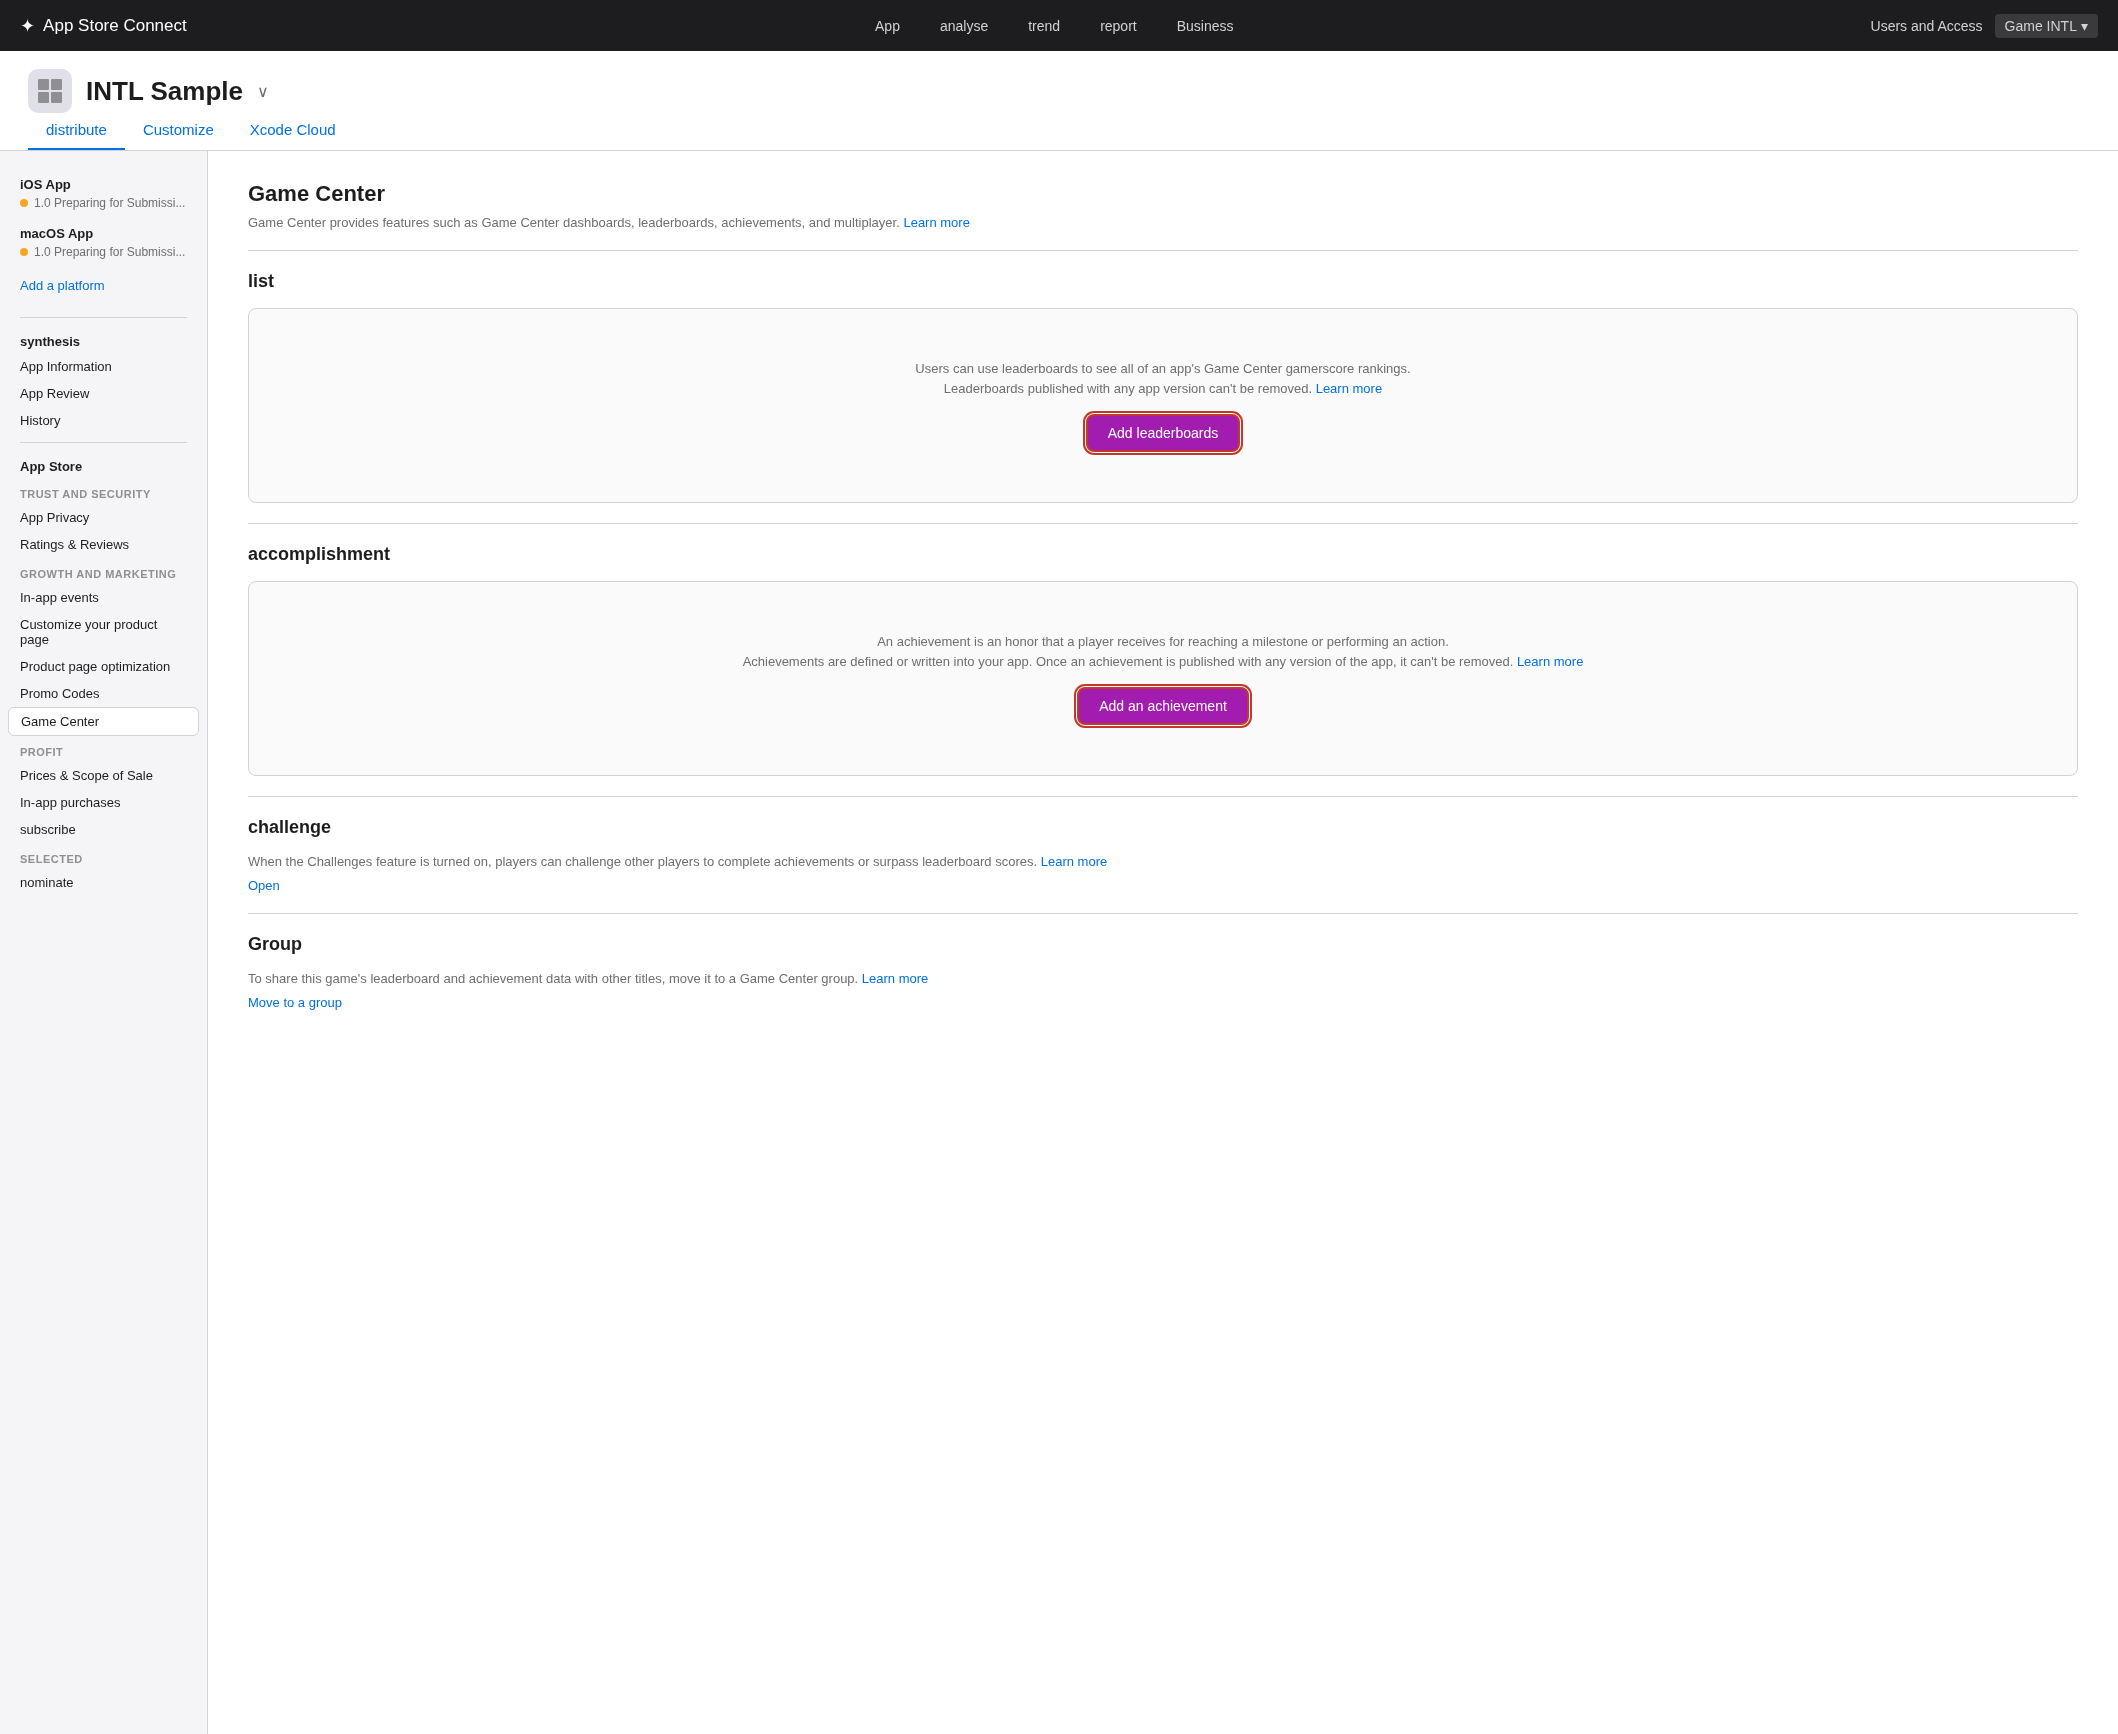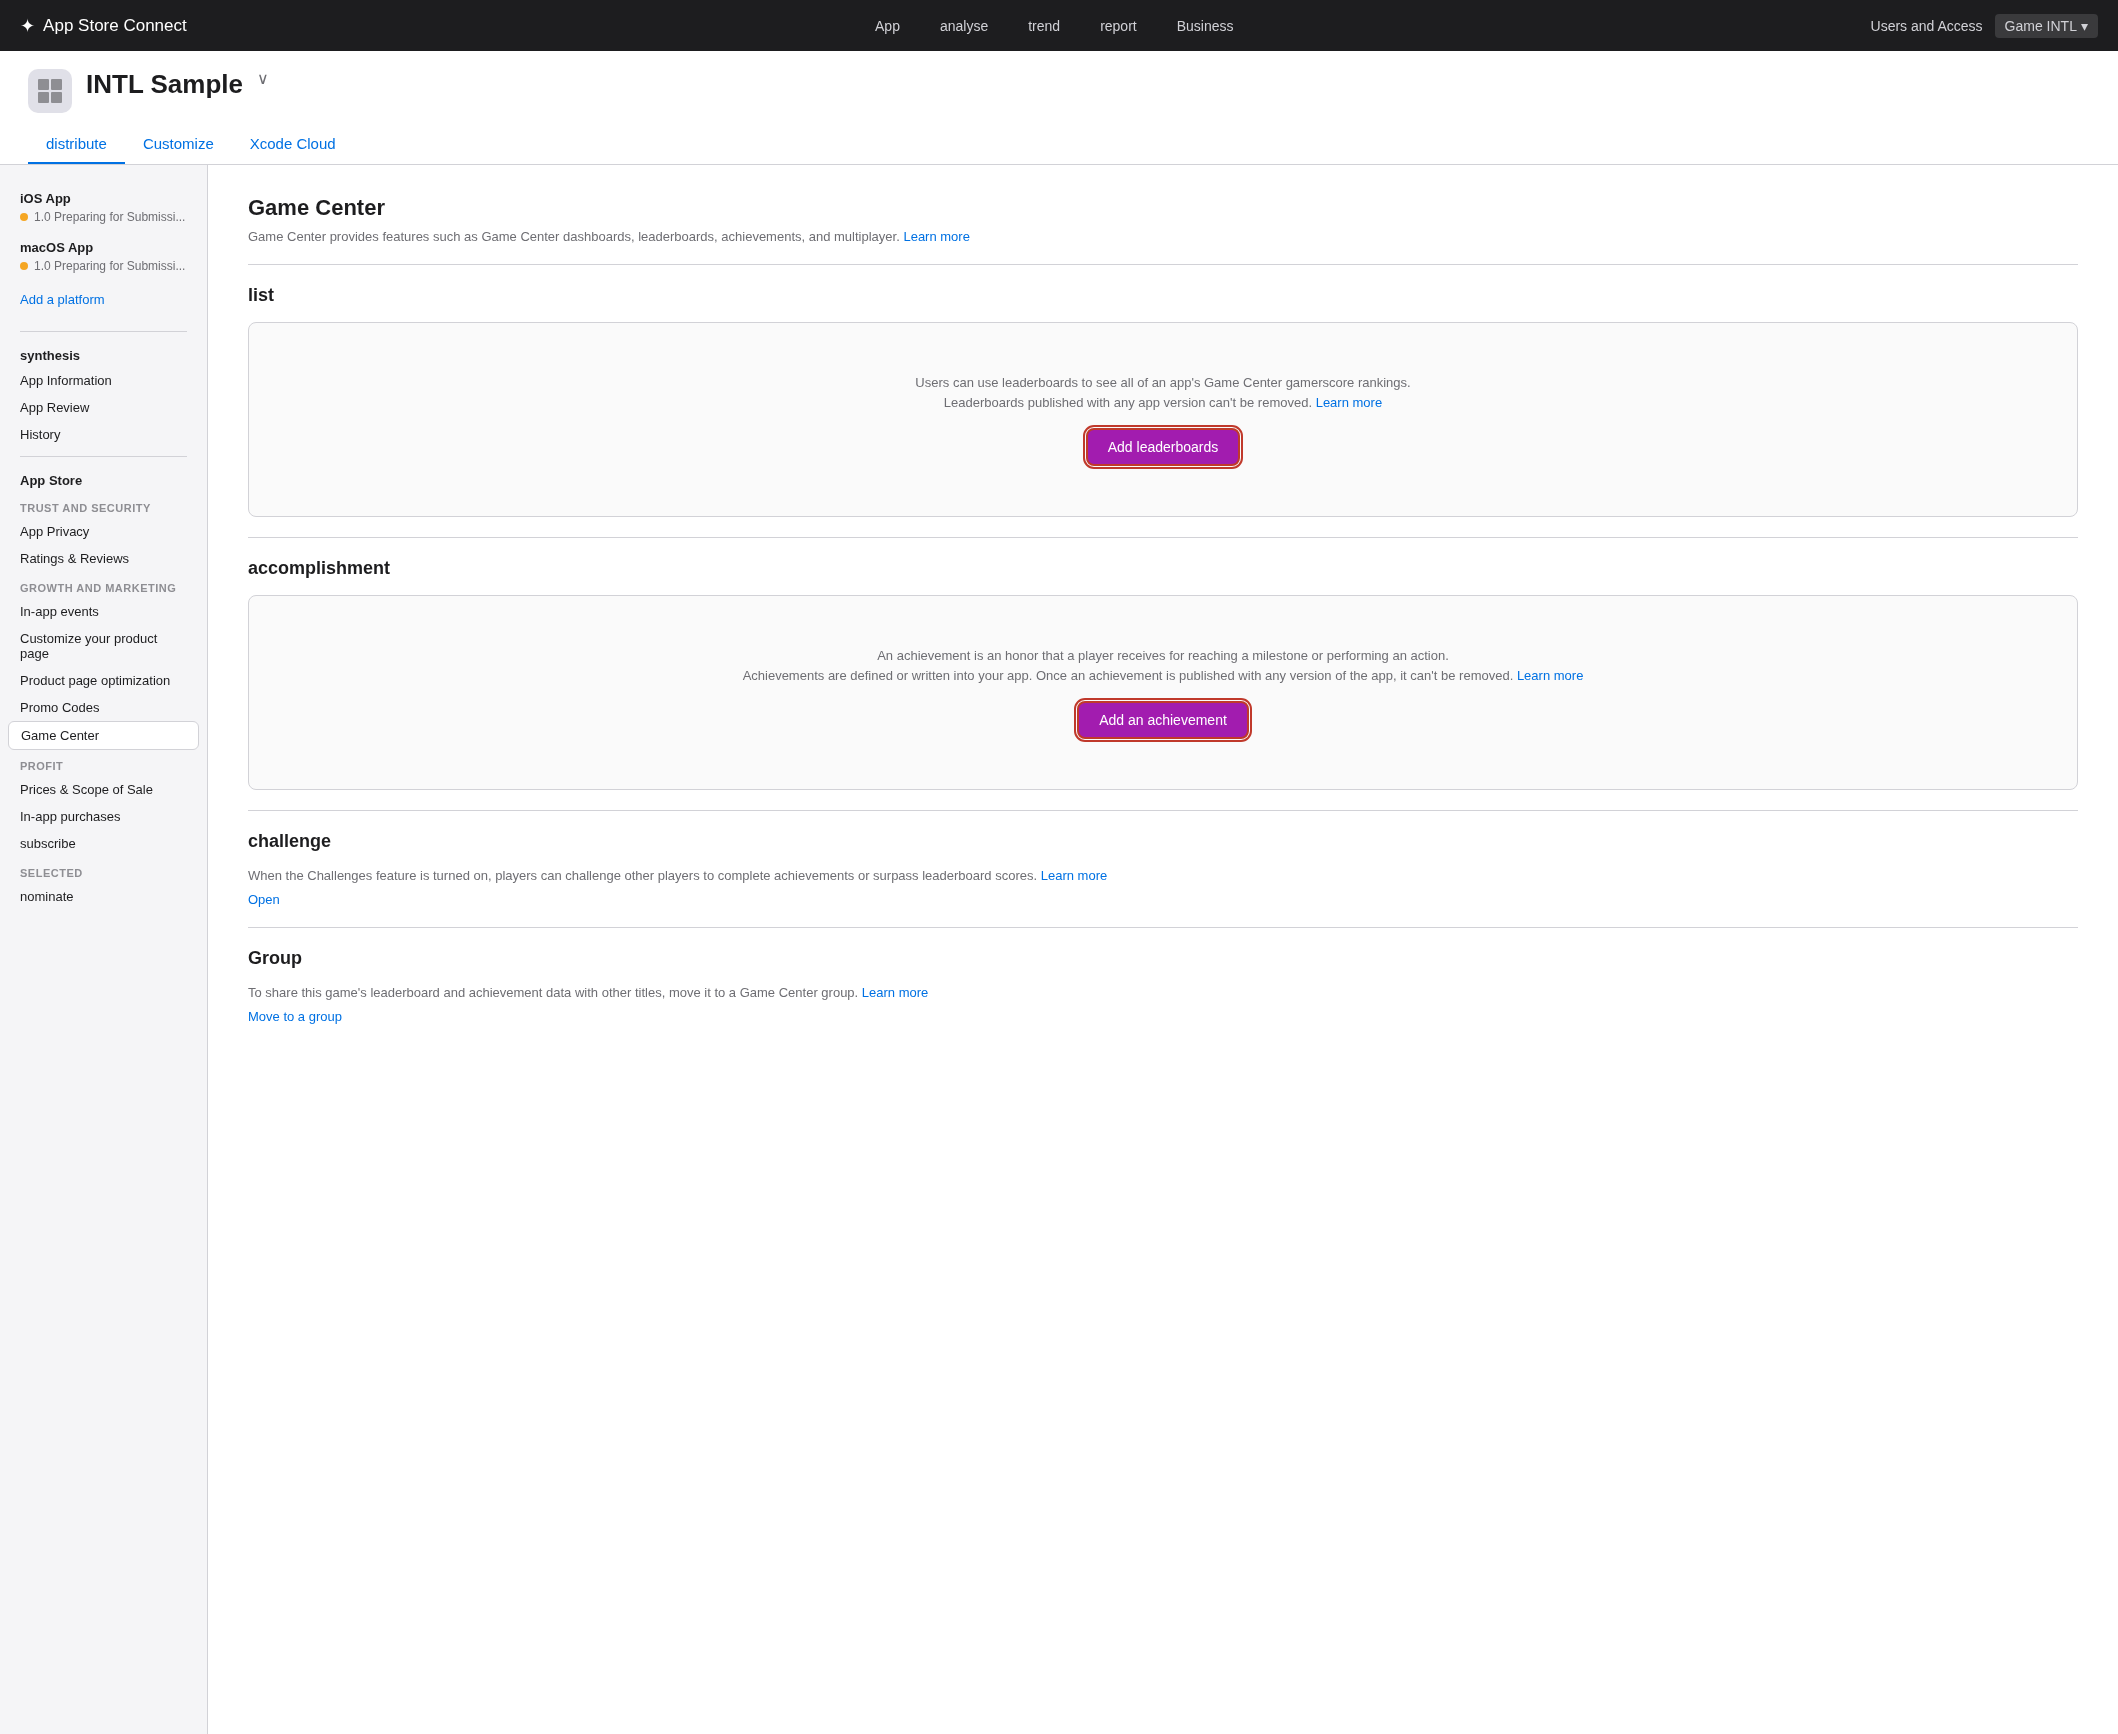--- a/index.html
+++ b/index.html
@@ -18,21 +18,21 @@
     .top-nav .right-area { display: flex; align-items: center; gap: 12px; }
     .top-nav .users-access { color: #d1d1d6; font-size: 14px; cursor: pointer; text-align: right; }
     .top-nav .game-intl { color: #d1d1d6; font-size: 14px; cursor: pointer; display: flex; gap: 4px; background: #3a3a3c; padding: 4px 10px; border-radius: 4px; }
 
     
     .app-header {
       background: #fff;
       border-bottom: 1px solid #d2d2d7;
       padding: 18px 28px 0 28px;
     }
-    .app-header-top { display: flex; gap: 14px; margin-bottom: 14px; }
+    .app-header-top { display: flex; align-items: center; gap: 14px; }
     .app-icon { width: 44px; height: 44px; border-radius: 10px; background: #e0e0e8; display: flex; align-items: center; justify-content: center; font-size: 20px; }
     .app-name { font-size: 26px; font-weight: 600; color: #1d1d1f; }
     .app-name-chevron { font-size: 16px; color: #6e6e73; cursor: pointer; }
     .sub-tabs { display: flex; gap: 0; }
     .sub-tab { padding: 8px 18px 10px 18px; font-size: 15px; text-decoration: none; color: #0071e3; cursor: pointer; border-bottom: 2px solid transparent; }
     .sub-tab.active { border-bottom: 2px solid #0071e3; }
 
     
     .main-layout { display: flex; min-height: calc(100vh - 51px - 79px); background: #f5f5f7; }
 

